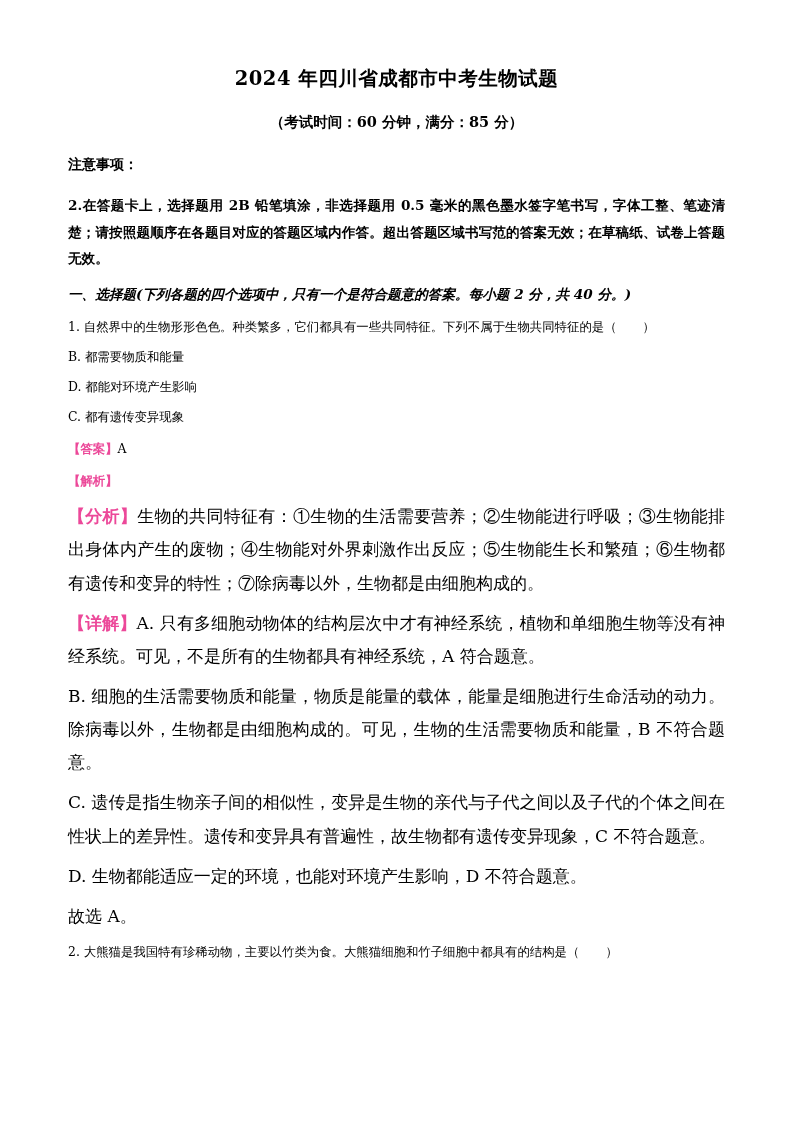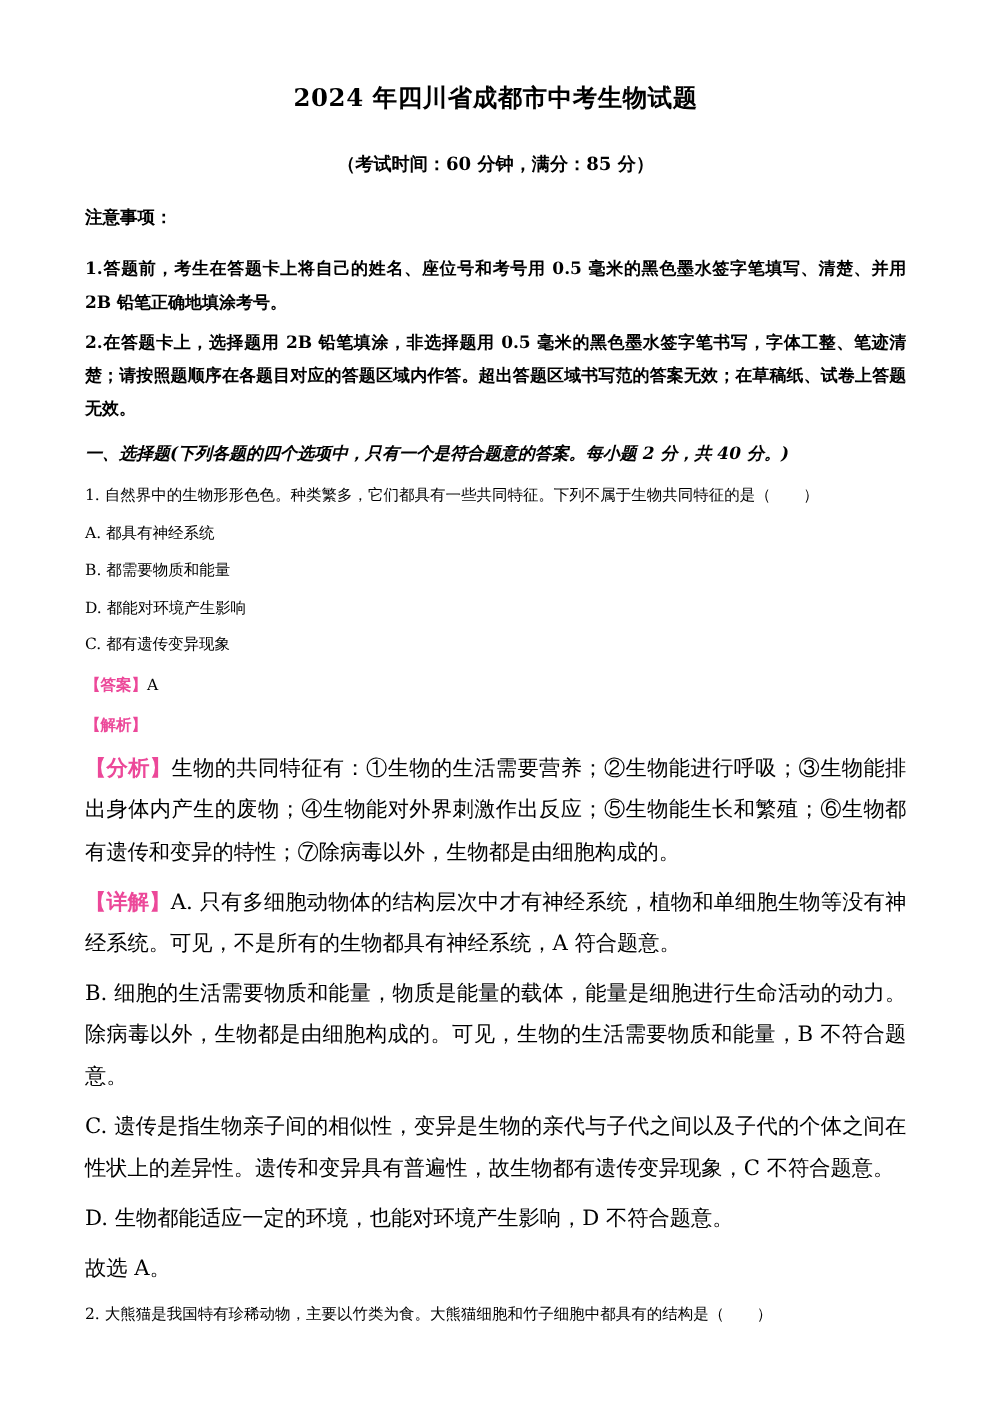--- a/index.html
+++ b/index.html
@@ -25,21 +25,21 @@
     font-size: 19.5px;
     font-weight: bold;
     letter-spacing: 0.5px;
     margin: 12px 0 0 0;
     line-height: 1.5;
   }
   .doc-subtitle {
     text-align: center;
     font-size: 14.5px;
     font-weight: bold;
-    margin: 28px 0 0 0;
+    margin: 18px 0 0 0;
     line-height: 1.5;
   }
   .notice-heading {
     font-size: 14px;
     font-weight: bold;
     margin: 20px 0 17px 0;
     line-height: 1.6;
   }
   .notice-item {
     font-size: 13.6px;
@@ -95,30 +95,28 @@
 <body>
 
 <div class="page">
 
   <h1 class="doc-title">2024 年四川省成都市中考生物试题</h1>
 
   <div class="doc-subtitle">（考试时间：60 分钟，满分：85 分）</div>
 
   <div class="notice-heading">注意事项：</div>
 
-  <div class="notice-item">1.答题前，考生在答题卡上将自己的姓名、座位号和考号用 0.5 毫米的黑色墨水签字笔填写、清楚、并用 2B 铅笔正确地填涂考号。</div>
   <div class="notice-item">2.在答题卡上，选择题用 2B 铅笔填涂，非选择题用 0.5 毫米的黑色墨水签字笔书写，字体工整、笔迹清楚；请按照题顺序在各题目对应的答题区域内作答。超出答题区域书写范的答案无效；在草稿纸、试卷上答题无效。</div>
 
   <div class="section-heading">一、选择题(下列各题的四个选项中，只有一个是符合题意的答案。每小题 2 分，共 40 分。)</div>
 
   <div class="q-stem">
     <span>1. 自然界中的生物形形色色。种类繁多，它们都具有一些共同特征。下列不属于生物共同特征的是（</span><span class="gap-blank"></span><span>）</span>
   </div>
 
-  <div class="q-option">A. 都具有神经系统</div>
   <div class="q-option">B. 都需要物质和能量</div>
   <div class="q-option">D. 都能对环境产生影响</div>
   <div class="q-option">C. 都有遗传变异现象</div>
 
   <div class="ans-line">
     <span class="ans-label">【答案】</span><span>A</span>
   </div>
 
   <div class="ana-line">
     <span class="ans-label">【解析】</span>

